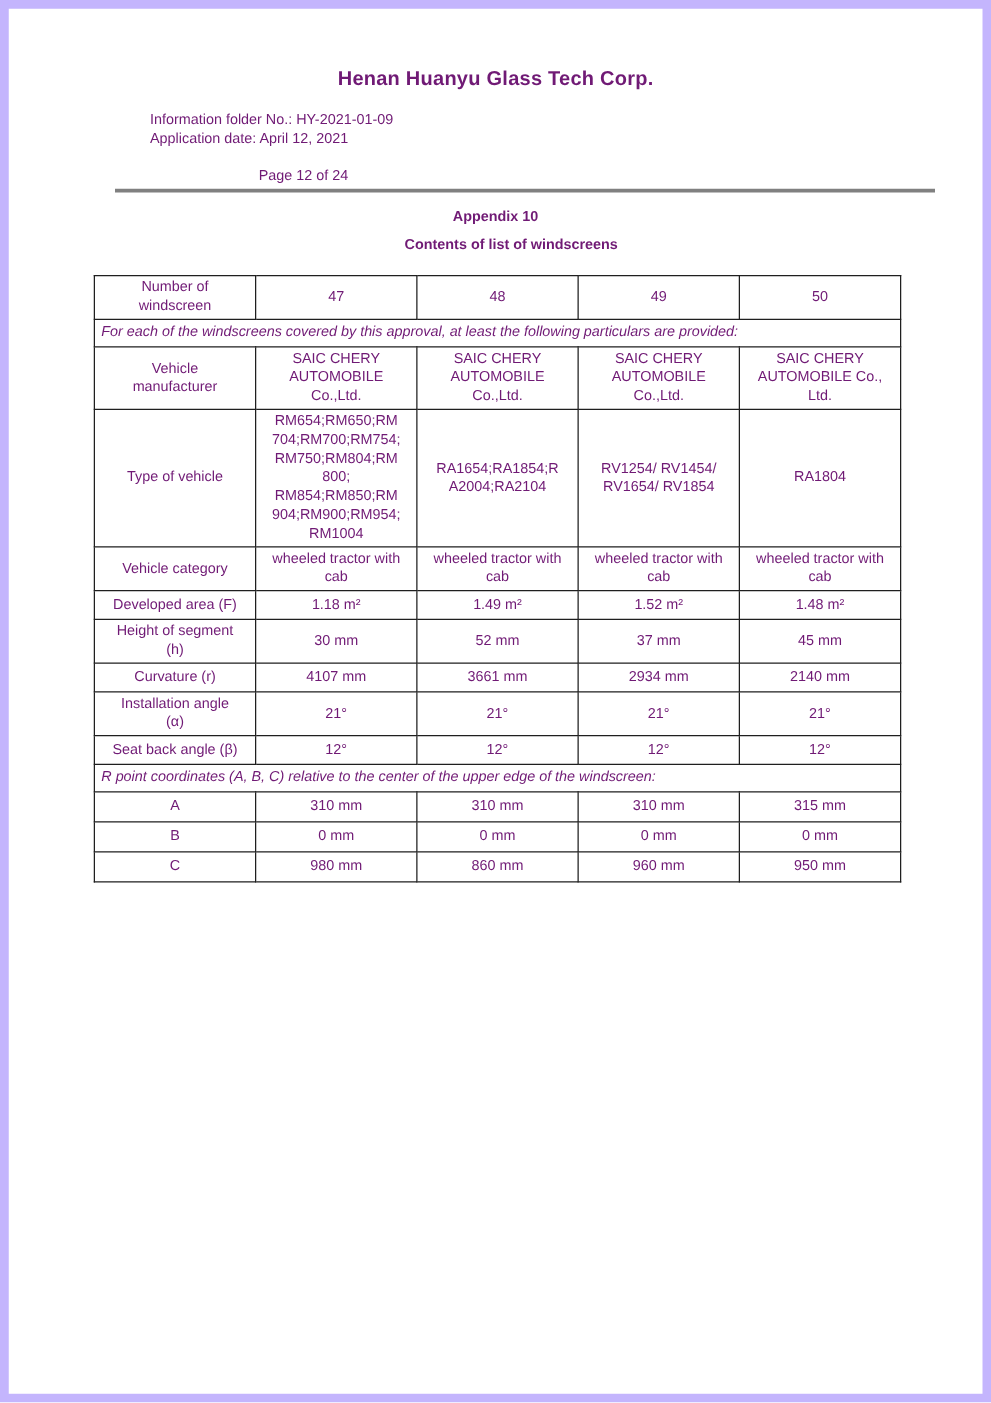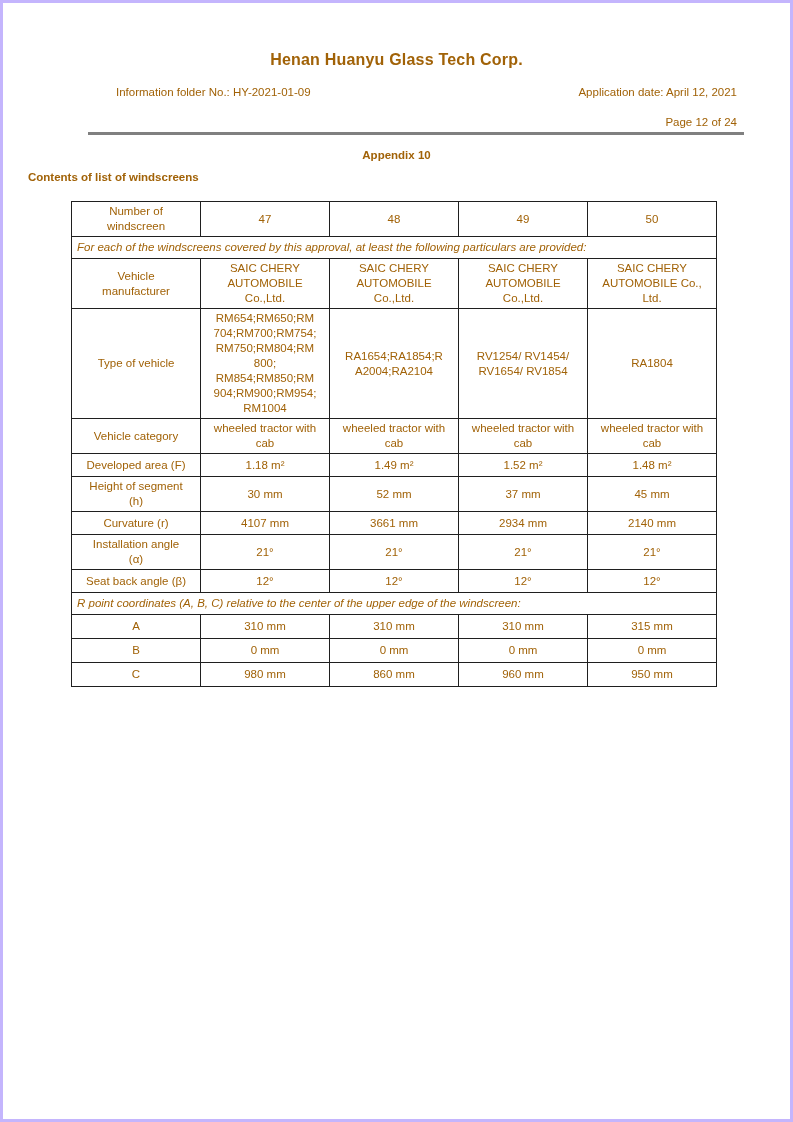--- a/index.html
+++ b/index.html
@@ -2,57 +2,59 @@
 <html><head>
 <meta charset="utf-8">
 <style>
   html, body { margin: 0; padding: 0; background: #ffffff; }
   .page {
     position: relative;
     width: 793px;
     height: 1122px;
     box-sizing: border-box;
     background: #ffffff;
-    border: 3px solid #c4b5fd;
+    border: 7px solid #c4b5fd;
     font-family: "Liberation Sans", sans-serif;
-    color: #a16207;
+    color: #701a75;
     overflow: hidden;
   }
   .company-title {
     margin: 47px 0 0 0;
     text-align: center;
     font-size: 16px;
     line-height: 19px;
     font-weight: bold;
     letter-spacing: 0.2px;
   }
   .info-row {
     display: flex;
     justify-content: space-between;
     align-items: flex-start;
     margin: 16px 53px 0 113px;
     font-size: 11.5px;
     line-height: 15px;
+    flex-direction: column;
   }
   .info-right { text-align: right; white-space: pre-line; }
   .rule {
     margin: 2px 0 0 85px;
     width: 656px;
     height: 3px;
     background: #808080;
   }
   .appendix-title {
     margin-top: 13px;
     text-align: center;
     font-size: 11.5px;
     line-height: 14px;
     font-weight: bold;
   }
   .doc-subtitle {
     margin-top: 8px;
+    text-align: center;
     font-size: 11.5px;
     line-height: 14px;
     font-weight: bold;
     margin-left: 25px;
   }
   table.ws {
     border-collapse: collapse;
     table-layout: fixed;
     width: 646px;
     margin: 17px 0 0 68px;

